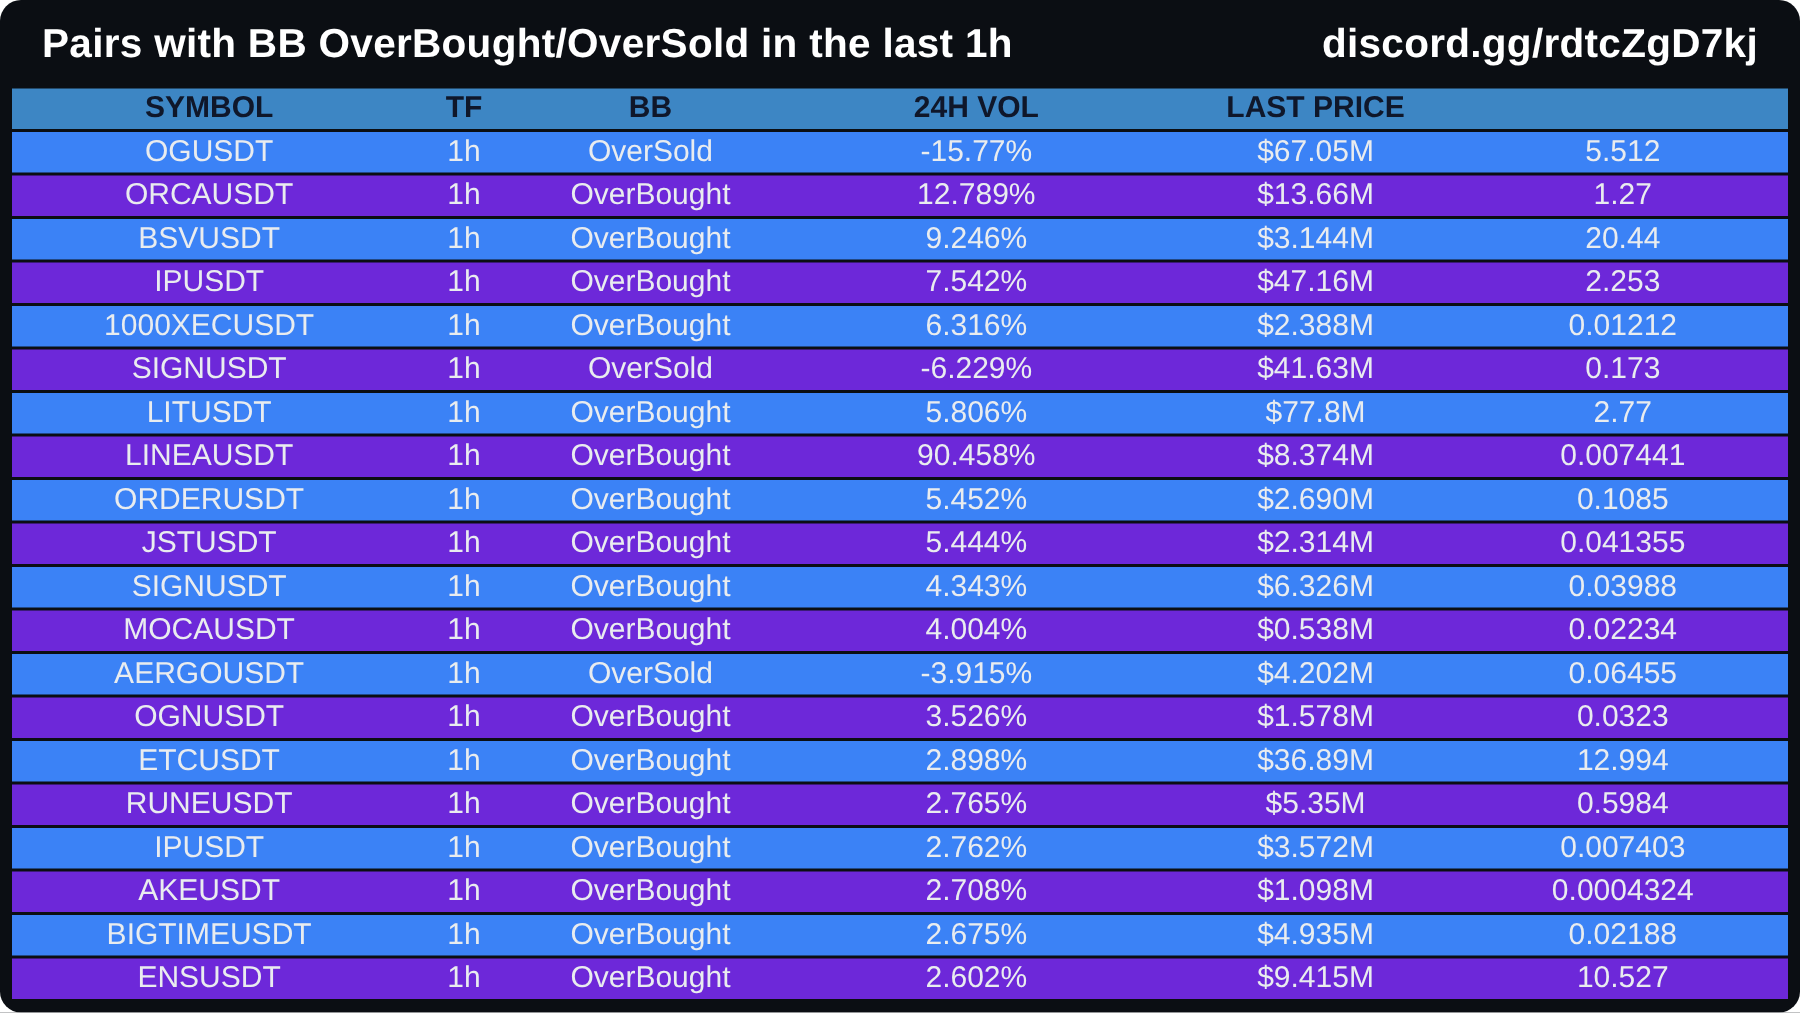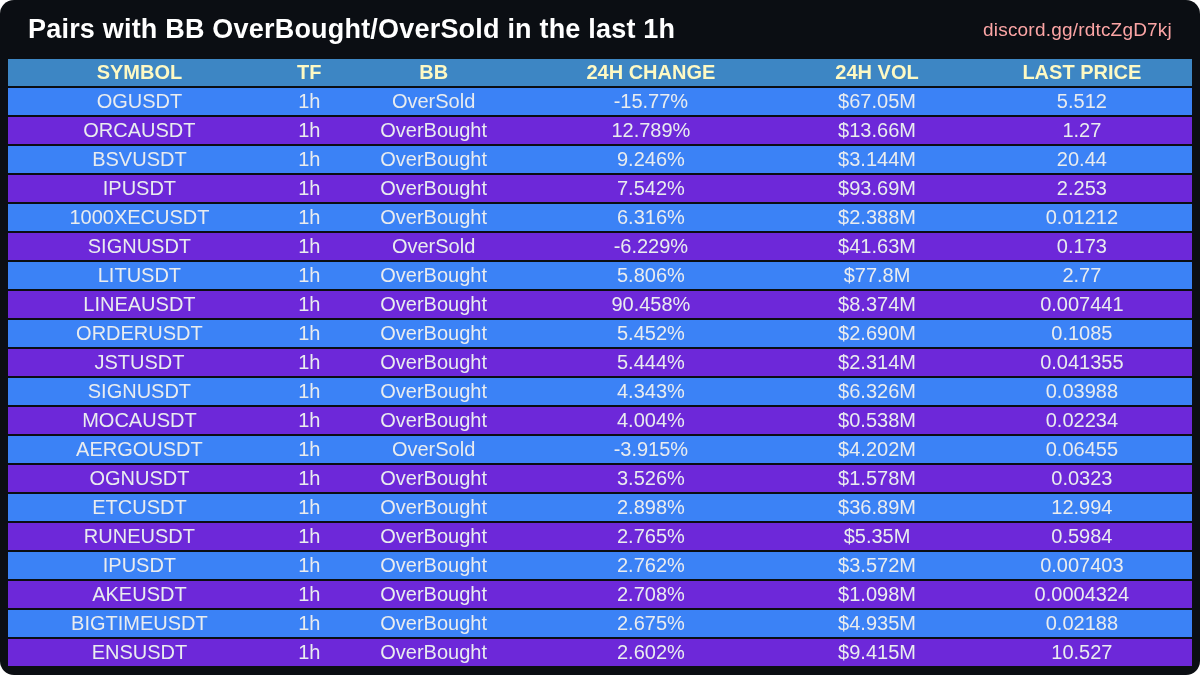--- a/index.html
+++ b/index.html
@@ -17,35 +17,35 @@
   .titlebar {
     height: 59px;
     display: flex; align-items: center; justify-content: space-between;
     padding: 0 28px; box-sizing: border-box;
   }
   .title-text {
     color: #ffffff; font-size: 27px; font-weight: bold; letter-spacing: 0.2px;
     white-space: nowrap;
   }
   .discord-text {
-    color: #fca5a5; font-size: 19px; font-weight: normal; letter-spacing: 0.2px;
+    color: #ffffff; font-size: 27px; font-weight: bold; letter-spacing: 0.2px;
     white-space: nowrap;
   }
 
   .table-wrap { padding: 0 8px; box-sizing: border-box; }
 
   .thead {
     display: grid;
     grid-template-columns: 22.2% 6.5% 14.5% 22.2% 16% 18.6%;
     background: #3d86c4;
     height: 27px;
     margin-bottom: 2px;
   }
   .th {
-    color: #fef9c3; font-weight: bold; font-size: 20px;
+    color: #0f172a; font-weight: bold; font-size: 20px;
     display: flex; align-items: center; justify-content: center;
     white-space: nowrap; overflow: hidden;
   }
 
   .tr {
     display: grid;
     grid-template-columns: 22.2% 6.5% 14.5% 22.2% 16% 18.6%;
     height: 27px;
     margin-bottom: 2px;
   }
@@ -63,21 +63,20 @@
 <div class="card">
   <div class="titlebar">
     <span class="title-text">Pairs with BB OverBought/OverSold in the last 1h</span>
     <span class="discord-text">discord.gg/rdtcZgD7kj</span>
   </div>
   <div class="table-wrap">
     <div class="thead" id="thead">
         <div class="th">SYMBOL</div>
         <div class="th">TF</div>
         <div class="th">BB</div>
-        <div class="th">24H CHANGE</div>
         <div class="th">24H VOL</div>
         <div class="th">LAST PRICE</div>
       </div>
     <div id="tbody">
         <div class="tr odd">
           <div class="td">OGUSDT</div>
           <div class="td">1h</div>
           <div class="td">OverSold</div>
           <div class="td">-15.77%</div>
           <div class="td">$67.05M</div>
@@ -97,21 +96,21 @@
           <div class="td">OverBought</div>
           <div class="td">9.246%</div>
           <div class="td">$3.144M</div>
           <div class="td">20.44</div>
         </div>
         <div class="tr even">
           <div class="td">IPUSDT</div>
           <div class="td">1h</div>
           <div class="td">OverBought</div>
           <div class="td">7.542%</div>
-          <div class="td">$93.69M</div>
+          <div class="td">$47.16M</div>
           <div class="td">2.253</div>
         </div>
         <div class="tr odd">
           <div class="td">1000XECUSDT</div>
           <div class="td">1h</div>
           <div class="td">OverBought</div>
           <div class="td">6.316%</div>
           <div class="td">$2.388M</div>
           <div class="td">0.01212</div>
         </div>

